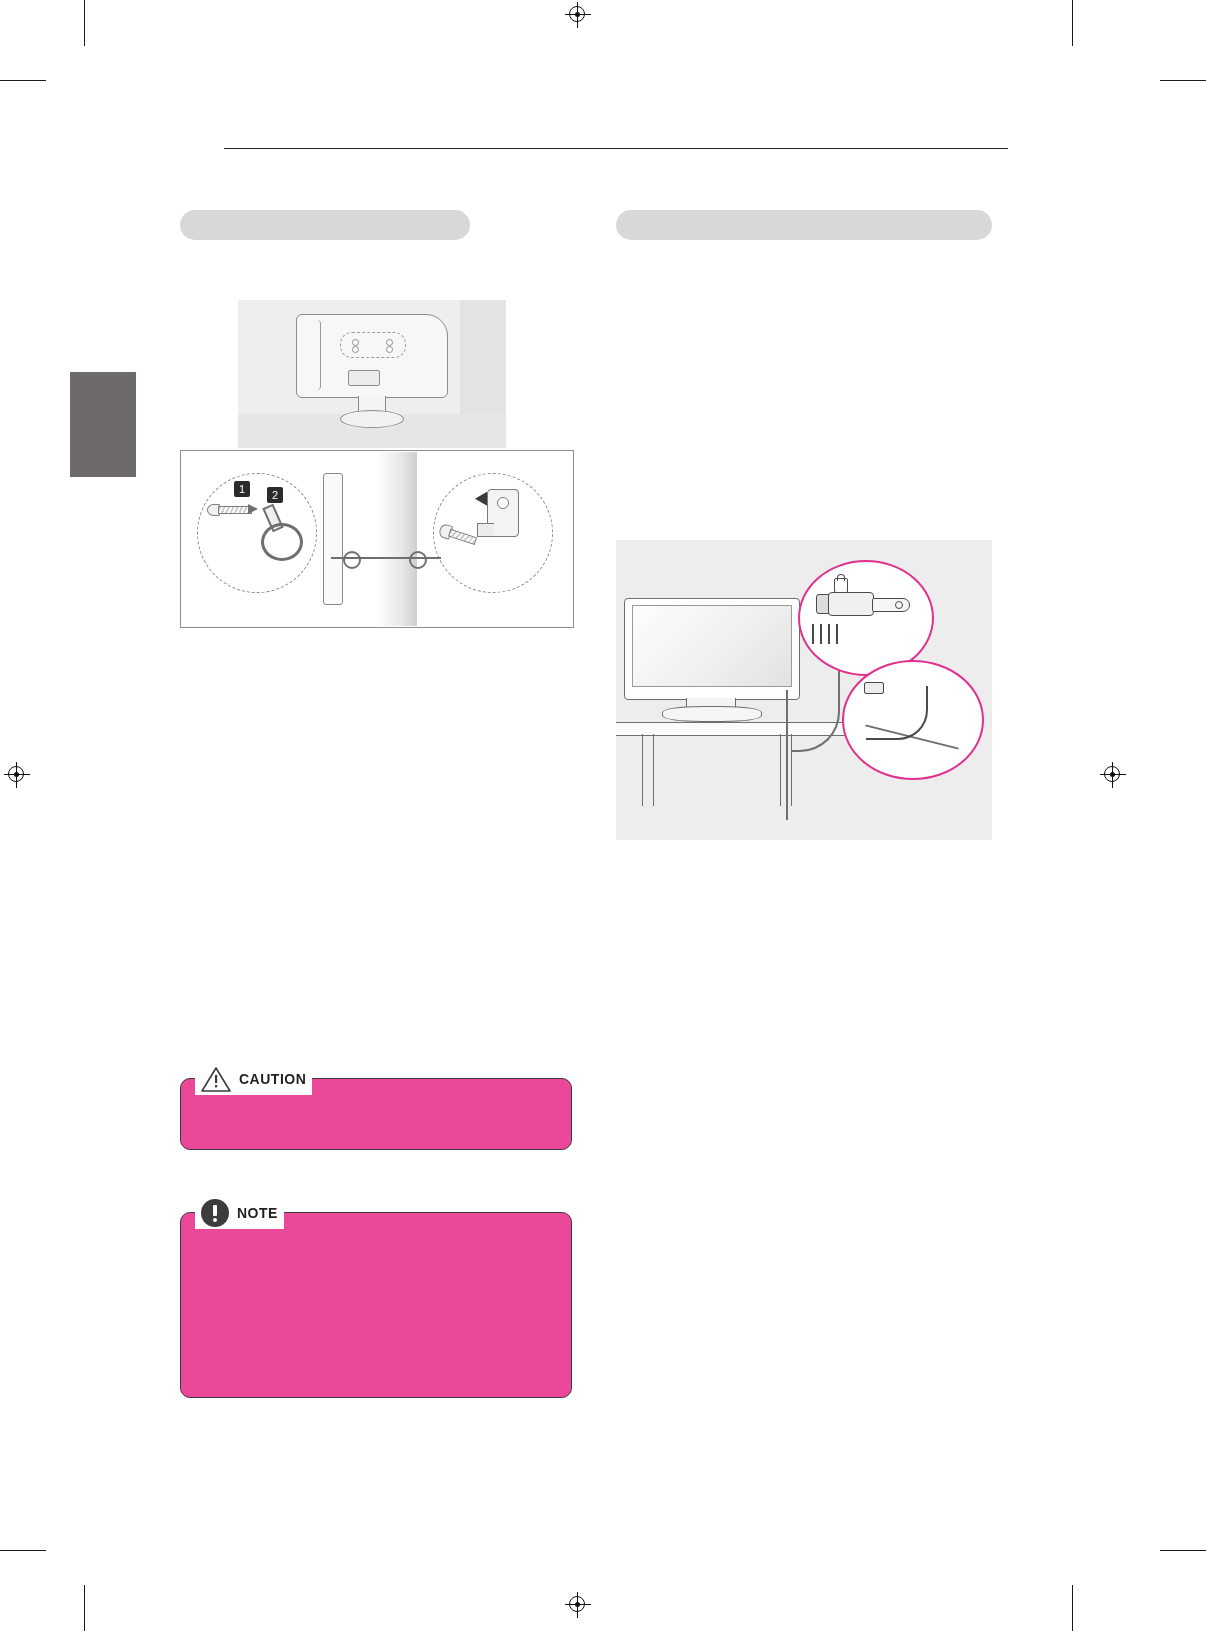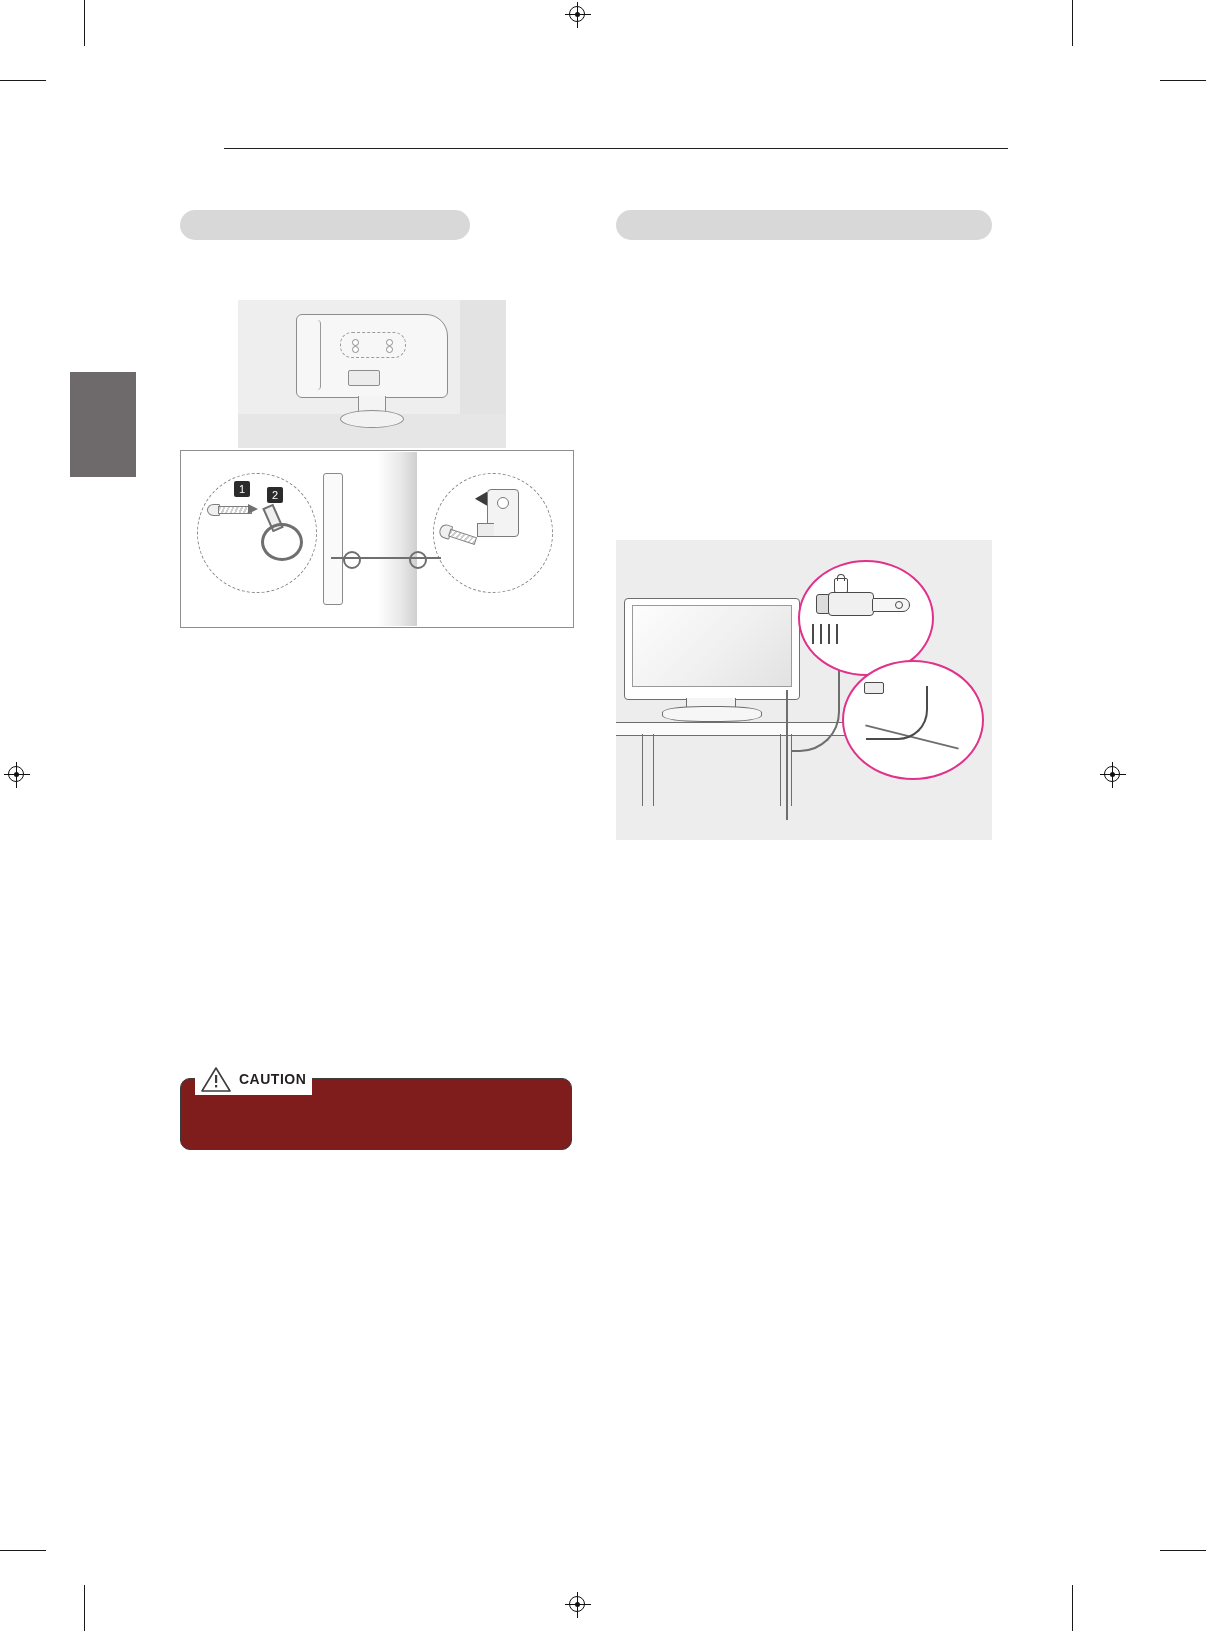--- a/index.html
+++ b/index.html
@@ -529,21 +529,21 @@
     border: 1.6px solid #4a4a4a;
     border-radius: 2px;
     background: #ededed;
   }
 
   
   .notebox {
     position: absolute;
     border: 1.2px solid #3c3c3c;
     border-radius: 10px;
-    background: #7f1d1d;
+    background: #ec4899;
     box-sizing: border-box;
   }
   #caution-box { left: 180px; top: 1078px; width: 392px; height: 72px; }
   #note-box    { left: 180px; top: 1212px; width: 392px; height: 186px; }
 
   .note-head {
     position: absolute;
     top: -16px;
     left: 14px;
     display: flex;
@@ -778,16 +778,25 @@
           <rect x="14" y="19" width="2.2" height="2.4" fill="#3c3c3c"></rect>
         </svg>
       </span>
       <span class="title">CAUTION</span>
     </div>
     <div class="note-body">
       <ul></ul>
     </div>
   </div>
 
+  <div class="notebox" id="note-box">
+    <div class="note-head">
+      <span class="excl-circle"></span>
+      <span class="title">NOTE</span>
+    </div>
+    <div class="note-body">
+      <ul></ul>
+    </div>
+  </div>
 
   <div class="footer-left"></div>
 
 </div>
 
 </body></html>

